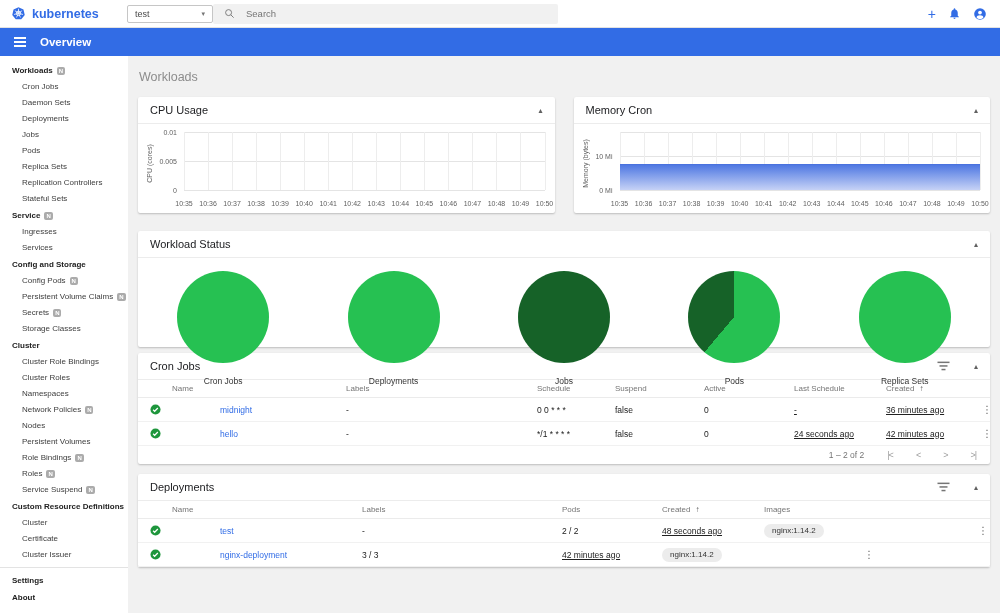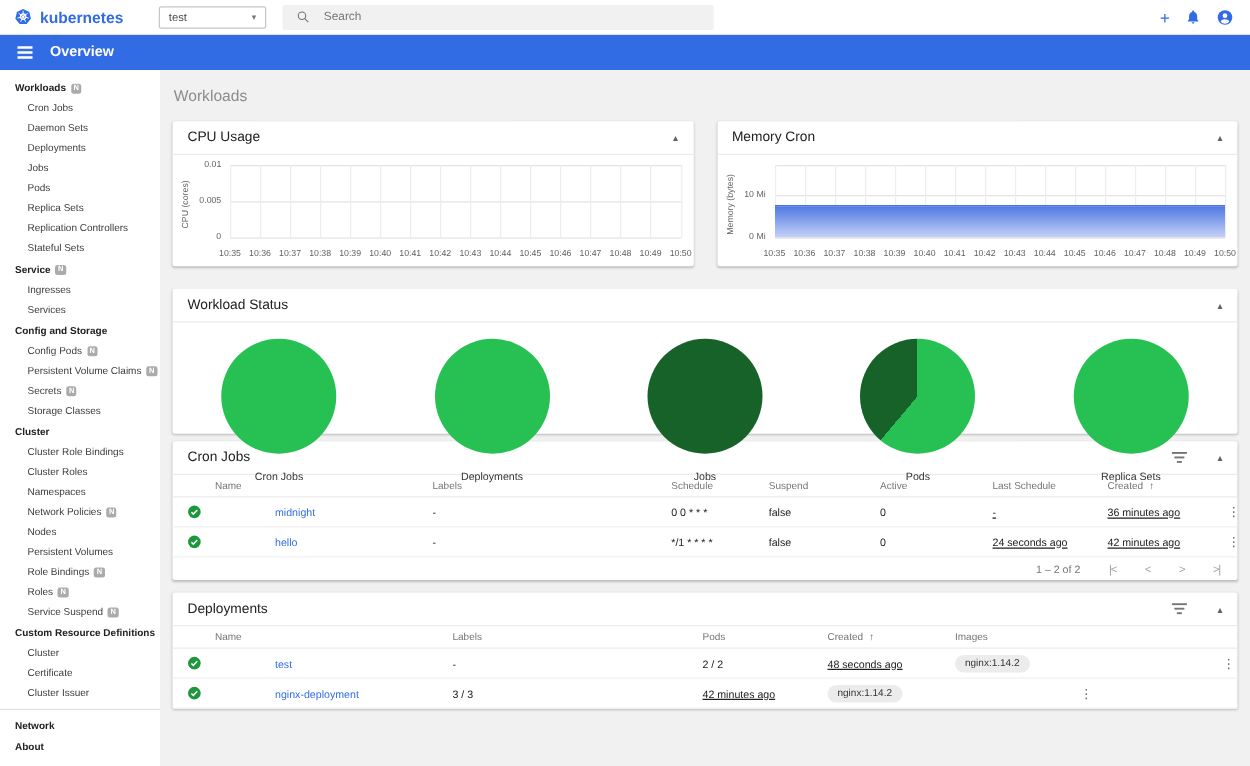--- a/index.html
+++ b/index.html
@@ -4,21 +4,21 @@
 <style>
   * { box-sizing: border-box; margin: 0; padding: 0; }
   html,body { width:1000px; height:613px; overflow:hidden; }
   body { font-family:"Liberation Sans", sans-serif; background:#f1f1f1; color:#212121; }
 
   
   .topbar { height:28px; background:#fff; display:flex; align-items:center; border-bottom:1px solid #e2e2e2; position:relative; z-index:3; }
   .brand { display:flex; align-items:center; gap:5px; padding-left:10px; width:127px; flex-shrink:0; color:#326ce5; font-weight:bold; font-size:12.5px; }
   .ns-select { width:86px; height:18px; border:1px solid #c6c6c6; border-radius:2px; display:flex; align-items:center; justify-content:space-between; padding:0 7px; font-size:9px; color:#4a4a4a; background:#fff; cursor:pointer; }
   .ns-caret { color:#757575; font-size:7px; }
-  .search { margin-left:13px; width:345px; height:20px; background:#f1f1f1; border-radius:2px; display:flex; align-items:center; gap:11px; padding:0 11px; }
+  .search { width:345px; height:20px; background:#f1f1f1; border-radius:2px; display:flex; align-items:center; gap:11px; padding:0 11px; }
   .search input { flex:1; border:none; outline:none; background:transparent; font-family:inherit; font-size:9.5px; color:#444; }
   .search input::placeholder { color:#757575; }
   .top-icons { margin-left:auto; display:flex; align-items:center; gap:12px; padding-right:13px; color:#326ce5; }
   .plus-glyph { font-size:14px; font-weight:400; line-height:1; cursor:pointer; }
   .top-icons svg { cursor:pointer; display:block; }
 
   
   .appbar { height:28px; background:#326ce5; display:flex; align-items:center; gap:10px; padding-left:10px; }
   .appbar-title { font-size:11.5px; font-weight:bold; color:#fff; }
   .hamburger { display:flex; flex-direction:column; gap:2.5px; padding:4px; cursor:pointer; }
@@ -260,21 +260,21 @@
       </div>
       <div class="side-row item">
         <span>Cluster Issuer</span>
 
       </div>
       <div class="side-row divider">
         
         
       </div>
       <div class="side-row section">
-        <span>Network</span>
+        <span>Settings</span>
 
       </div>
       <div class="side-row section">
         <span>About</span>
 
       </div>
     </nav>
 
   <main class="main">
     <div class="page-title">Workloads</div>

